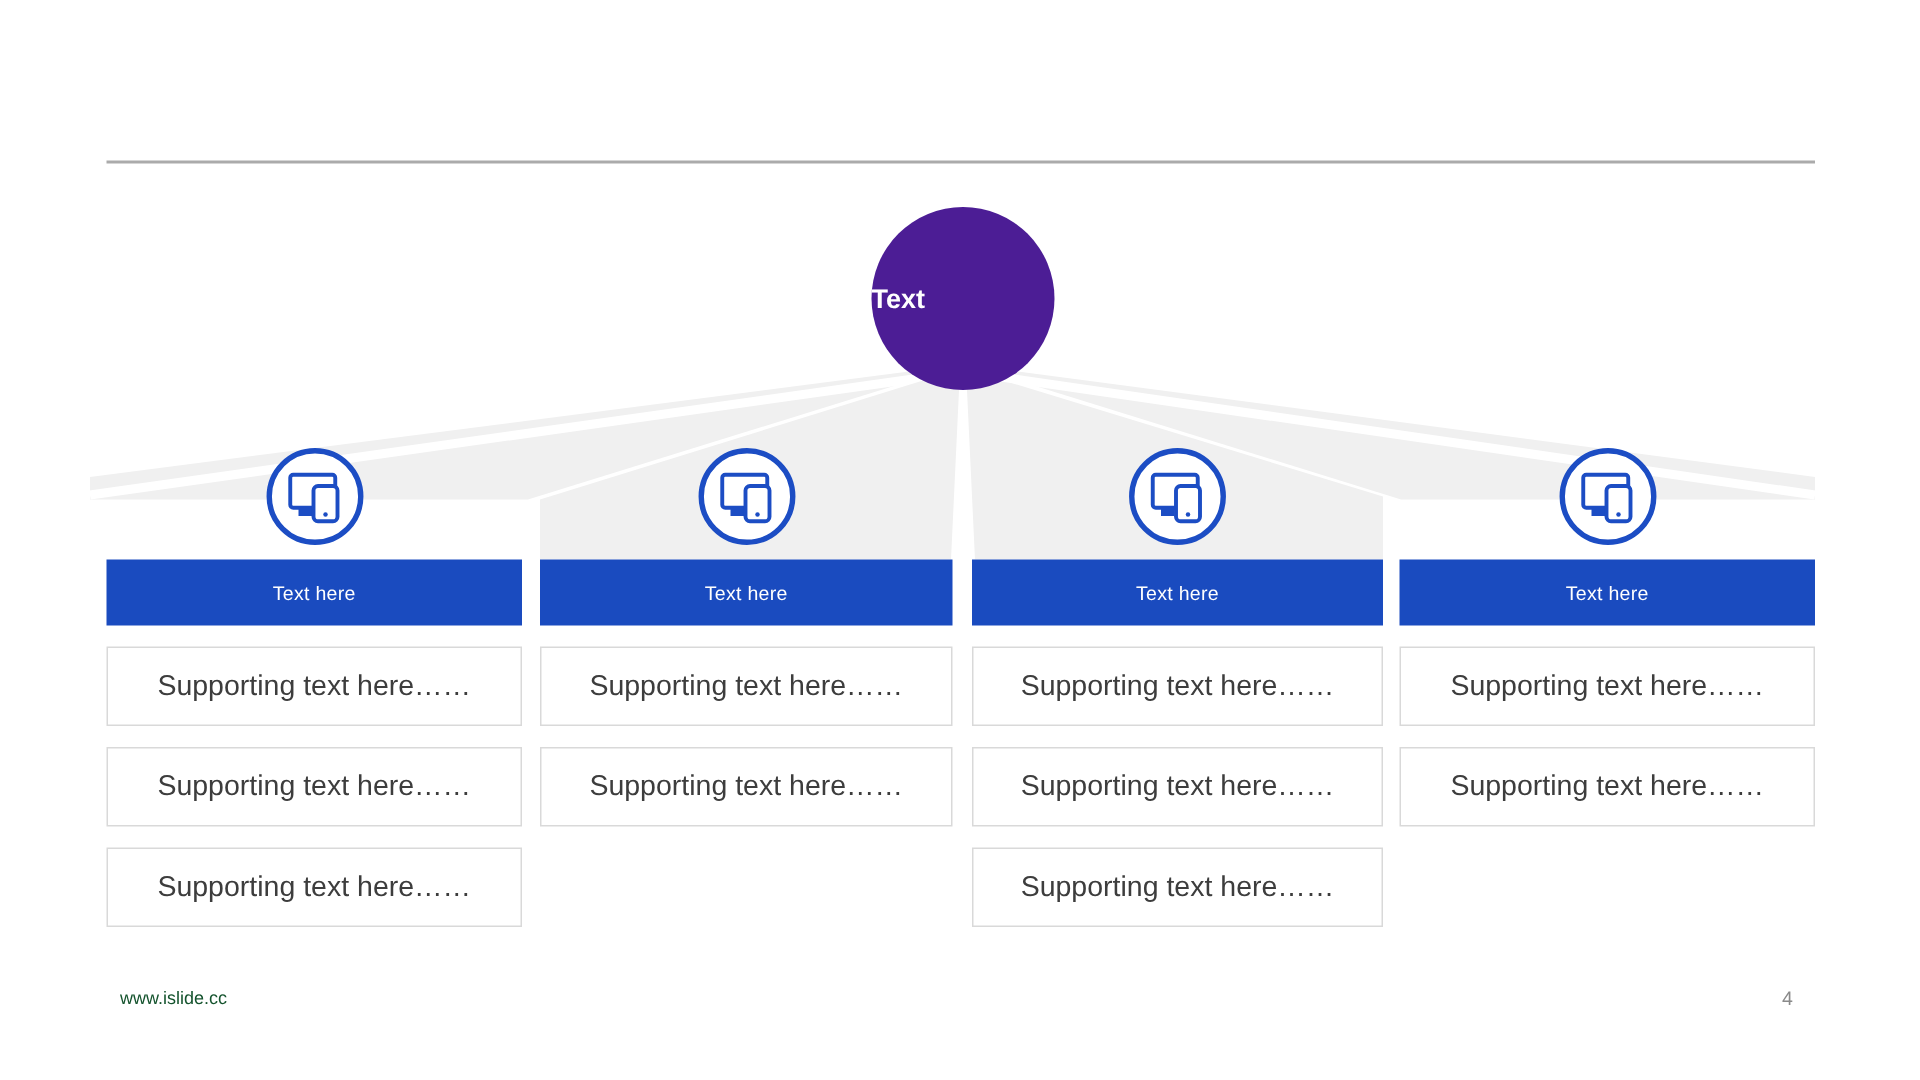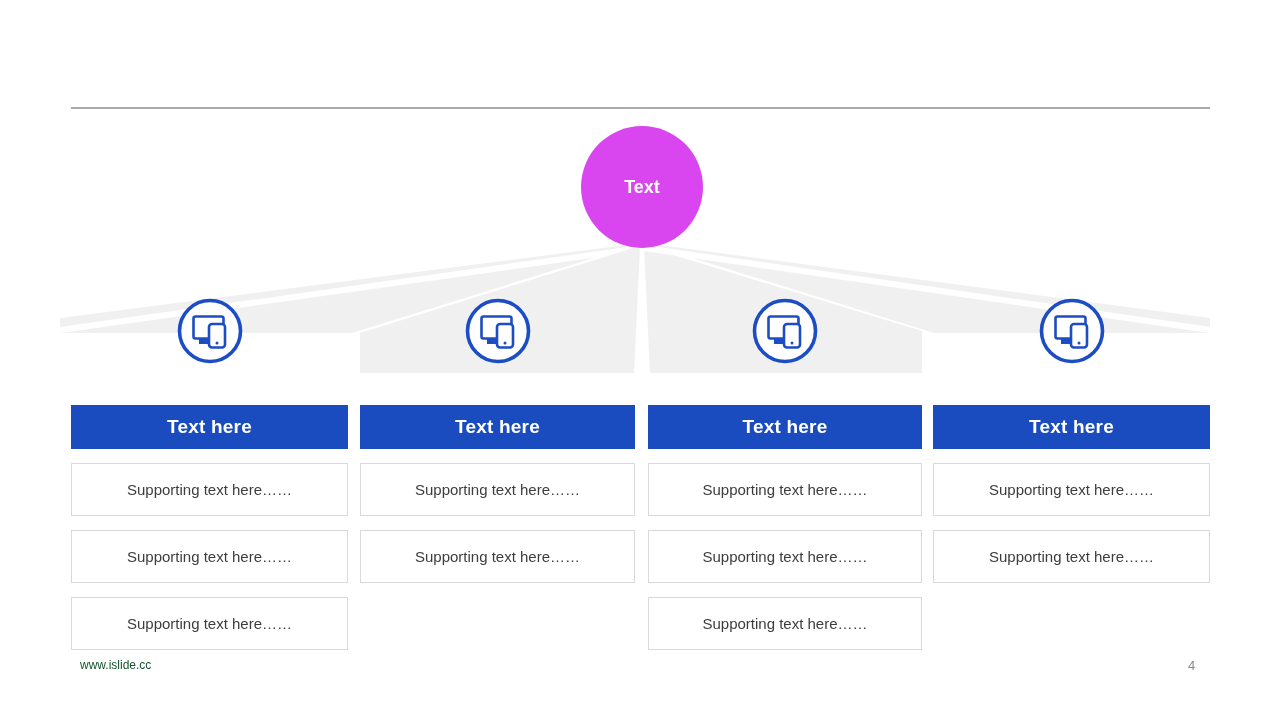--- a/index.html
+++ b/index.html
@@ -5,42 +5,42 @@
   * { margin: 0; padding: 0; box-sizing: border-box; }
   html, body { width: 1280px; height: 720px; background: #ffffff; overflow: hidden;
     font-family: "Liberation Sans", sans-serif; }
   .slide { position: relative; width: 1280px; height: 720px; background: #ffffff; }
 
   .top-rule { position: absolute; left: 71px; top: 107px; width: 1139px; height: 2px;
     background: #ababab; }
 
   .beams-svg { position: absolute; left: 0; top: 0; width: 1280px; height: 400px; }
 
-  .hub { position: absolute; left: 581px; top: 126px; width: 122px; height: 122px;
-    border-radius: 50%; background: #d946ef; display: flex; align-items: center;
-    justify-content: center; }
+  .hub { position: absolute; left: 581px; top: 138px; width: 122px; height: 122px;
+    border-radius: 50%; background: #4c1d95; display: flex; align-items: center;
+    }
   .hub-label { color: #ffffff; font-weight: bold; font-size: 18px; }
 
   .columns { position: absolute; left: 71px; top: 298px; width: 1139px; height: 330px; }
   .column { position: absolute; top: 0; display: flex; flex-direction: column;
     align-items: center; }
   .col-1 { left: 0;     width: 277px; }
   .col-2 { left: 289px; width: 275px; }
   .col-3 { left: 577px; width: 274px; }
   .col-4 { left: 862px; width: 277px; }
 
   .icon-wrap { width: 66px; height: 66px; margin-bottom: 9px; }
 
   .col-header { width: 100%; height: 44px; background: #1a4bbf; color: #ffffff;
-    font-weight: bold; font-size: 19px; display: flex; align-items: center;
-    justify-content: center; letter-spacing: 0.2px; margin-top: 32px; }
+    font-weight: normal; font-size: 13px; display: flex; align-items: center;
+    justify-content: center; letter-spacing: 0.2px; }
 
   .support-box { width: 100%; height: 53px; margin-top: 14px; background: #ffffff;
     border: 1px solid #d9d9d9; display: flex; align-items: center; justify-content: center;
-    font-size: 15px; color: #3d3d3d; }
+    font-size: 19px; color: #3d3d3d; }
 
   .footer-url { position: absolute; left: 80px; top: 658px; font-size: 12px; color: #14532d; }
   .page-number { position: absolute; left: 1188px; top: 658px; font-size: 13px; color: #8a8a8a; }
 </style>
 </head>
 <body>
 
 <div class="slide">
 
   <div class="top-rule"></div>

